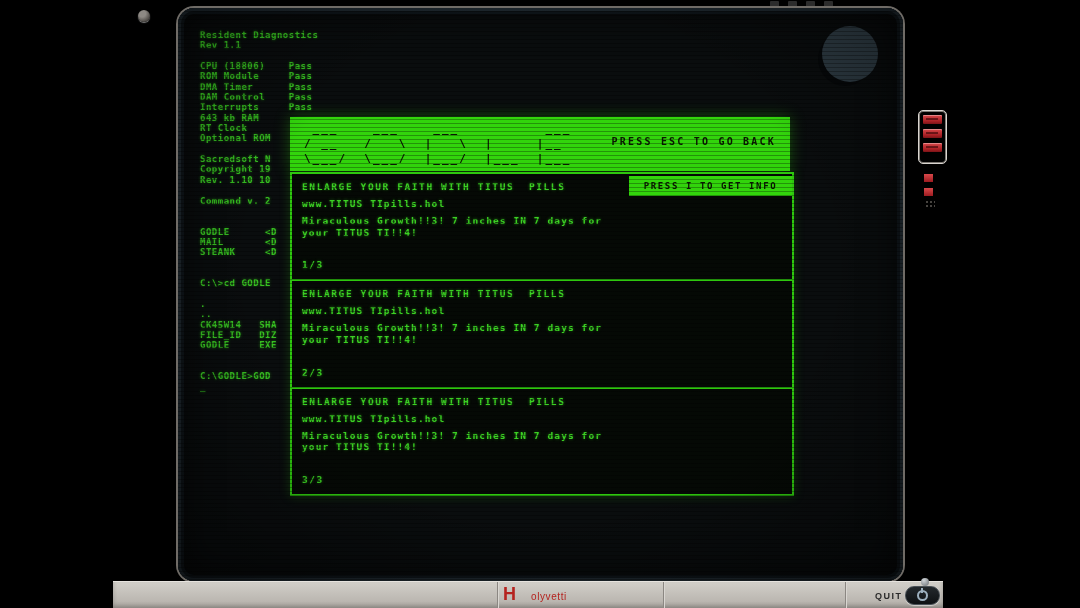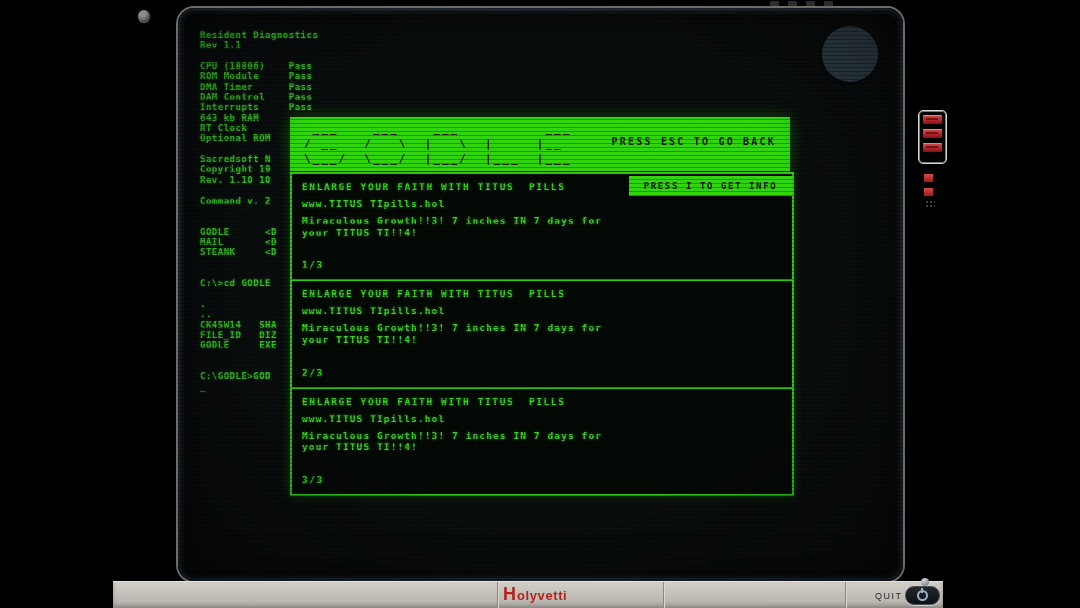--- a/index.html
+++ b/index.html
@@ -26,22 +26,22 @@
         background:radial-gradient(circle,#474440 1px,transparent 1.2px) 0 0/4px 4px;}
 
   
   .bottom-bar{position:absolute;left:113px;top:581px;width:830px;height:27px;
               background:linear-gradient(#d2cfc9,#bbb7b1 70%,#a8a49e);
               border-top:1px solid #e6e3de;box-shadow:inset 0 -3px 4px rgba(0,0,0,.22);}
   .bar-div{position:absolute;top:0;width:1px;height:27px;background:#8b8782;box-shadow:1px 0 0 #d9d6d1;}
   .logo{position:absolute;left:390px;top:2px;color:#b5231f;display:flex;align-items:baseline;
         font-family:"Liberation Sans", sans-serif;}
   .logo-h{font-size:18px;font-weight:bold;line-height:20px;}
-  .logo-rest{font-size:13px;font-weight:bold;letter-spacing:.6px;margin-left:1px;}
-  .quit-label{position:absolute;left:762px;top:9px;font-size:9px;font-weight:normal;letter-spacing:1.5px;
+  .logo-rest{font-size:10px;font-weight:normal;letter-spacing:.6px;margin-left:15px;}
+  .quit-label{position:absolute;left:762px;top:9px;font-size:9px;font-weight:bold;letter-spacing:1.5px;
               color:#2b2b2b;font-family:"Liberation Sans", sans-serif;}
   .power-btn{position:absolute;left:792px;top:4px;width:33px;height:17px;border-radius:9px;
              background:linear-gradient(#23282c,#0e1114);border:1px solid #4a5157;
              display:flex;align-items:center;justify-content:center;box-shadow:0 1px 1px rgba(255,255,255,.5);}
   .power-glyph{width:7px;height:7px;border:2px solid #9db0bf;border-radius:50%;position:relative;}
   .power-glyph::after{content:'';position:absolute;left:1.5px;top:-4px;width:2px;height:5px;background:#9db0bf;}
   .led{position:absolute;left:921px;top:578px;width:8px;height:8px;border-radius:50%;
        background:radial-gradient(circle at 35% 30%,#cfd4d8,#6b6f73);}
 
   

